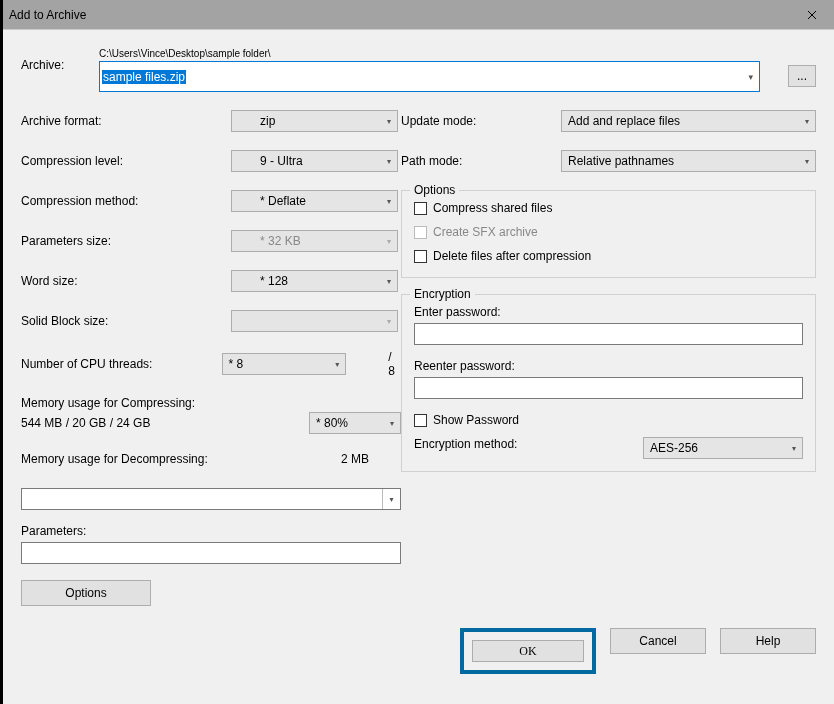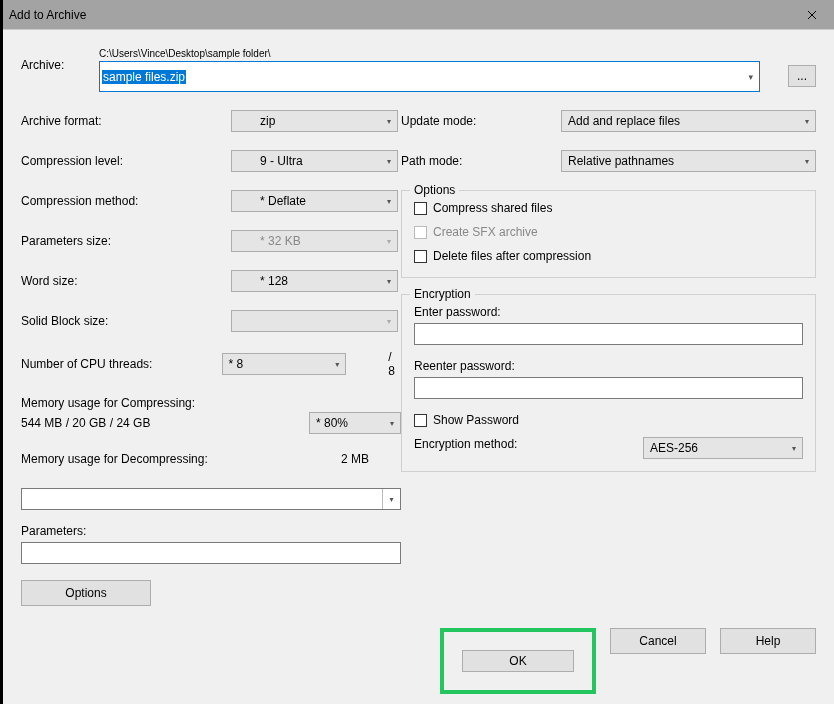--- a/index.html
+++ b/index.html
@@ -202,22 +202,23 @@
   }
   .btn {
     width: 96px; height: 26px;
     background: #e1e1e1;
     border: 1px solid #adadad;
     display: flex; align-items: center; justify-content: center;
     cursor: pointer;
     font-size: 12px;
   }
   .ok-highlight {
-    border: 4px solid #22c55e;
-    padding: 18px;
+    border: 4px solid #0369a1;
+    padding: 8px;
+    font-family: Liberation Serif, serif;
   }
   .ok-highlight .btn { width: 112px; height: 22px; }
 </style>
 </head>
 <body>
 
 <div class="titlebar">
   <span class="titlebar-title">Add to Archive</span>
   <div class="titlebar-close">
     <svg width="10" height="10" viewBox="0 0 10 10">

